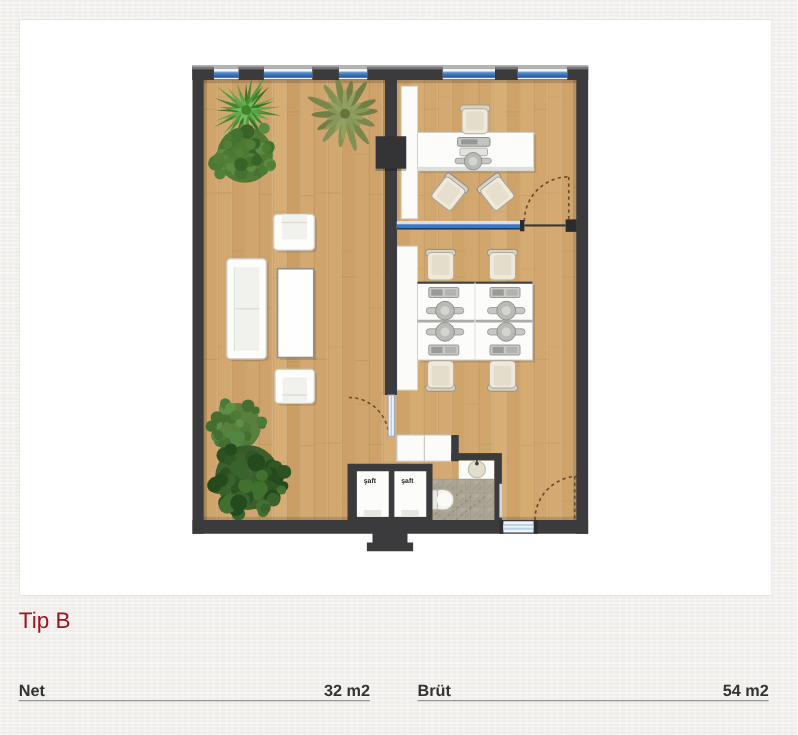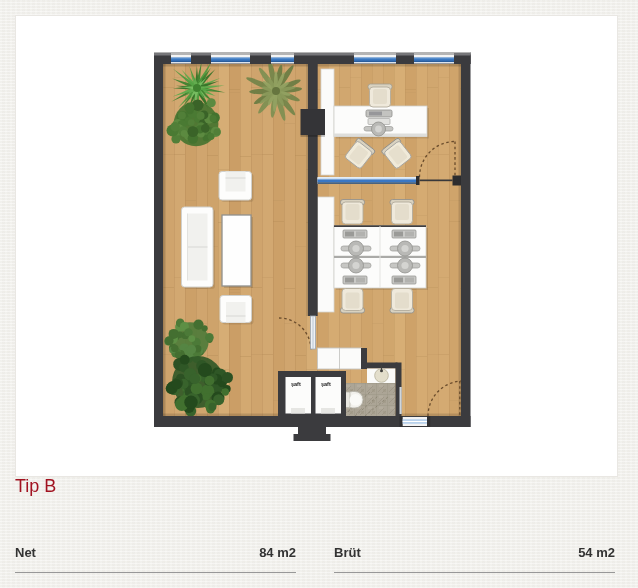--- a/index.html
+++ b/index.html
@@ -3,24 +3,24 @@
 <meta charset="utf-8">
 <style>
 html,body{margin:0;padding:0;}
 body{width:638px;height:588px;background:#f2f1ed;position:relative;overflow:hidden;
  font-family:"Liberation Sans",sans-serif;}
 .bgtex{position:absolute;inset:0;
  background-image:repeating-linear-gradient(0deg,rgba(255,255,255,0.35) 0 1px,rgba(120,115,100,0.02) 1px 3px),
  repeating-linear-gradient(90deg,rgba(255,255,255,0.18) 0 2px,rgba(120,115,100,0.012) 2px 5px);}
 .card{position:absolute;left:15px;top:15px;width:601px;height:460px;background:#fff;
  border:1px solid #e9e7e3;}
-.tip{position:absolute;left:15px;top:476px;font-size:18px;color:#a11220;}
+.tip{position:absolute;left:15px;top:486px;font-size:18px;color:#a11220;}
 .rows{position:absolute;left:15px;top:545px;width:608px;display:flex;}
 .cell{width:281px;display:flex;justify-content:space-between;border-bottom:1px solid #989898;
- padding-bottom:12px;font-size:13px;font-weight:bold;color:#333;}
+ font-size:13px;font-weight:bold;color:#333;}
 .cell.first{margin-right:38px;}
 </style>
 </head>
 <body>
 <div class="bgtex"></div>
 <div class="card"></div>
 <svg width="638" height="588" viewBox="0 0 638 588" style="position:absolute;left:0;top:0;">
     <defs>
 <pattern id="wood" x="163" y="64" width="88" height="200" patternUnits="userSpaceOnUse">
 <rect x="0" y="0" width="11" height="200" fill="#cfa46d"></rect>
@@ -449,19 +449,19 @@
     <rect x="294" y="53.5" width="60" height="2" fill="#77777a"></rect>
     <rect x="396" y="53.5" width="18" height="10.5" fill="#3b3b3e"></rect>
     <rect x="396" y="53.5" width="18" height="2" fill="#77777a"></rect>
     <rect x="454" y="53.5" width="16.5" height="10.5" fill="#3b3b3e"></rect>
     <rect x="454" y="53.5" width="16.5" height="2" fill="#77777a"></rect>
   </svg>
 <div class="tip">Tip B</div>
 <div class="rows">
  <div class="cell first">
       <span>Net</span>
-      <span>84 m2</span>
+      <span>32 m2</span>
     </div>
  <div class="cell">
       <span>Brüt</span>
       <span>54 m2</span>
     </div>
 </div>
 
 </body></html>

